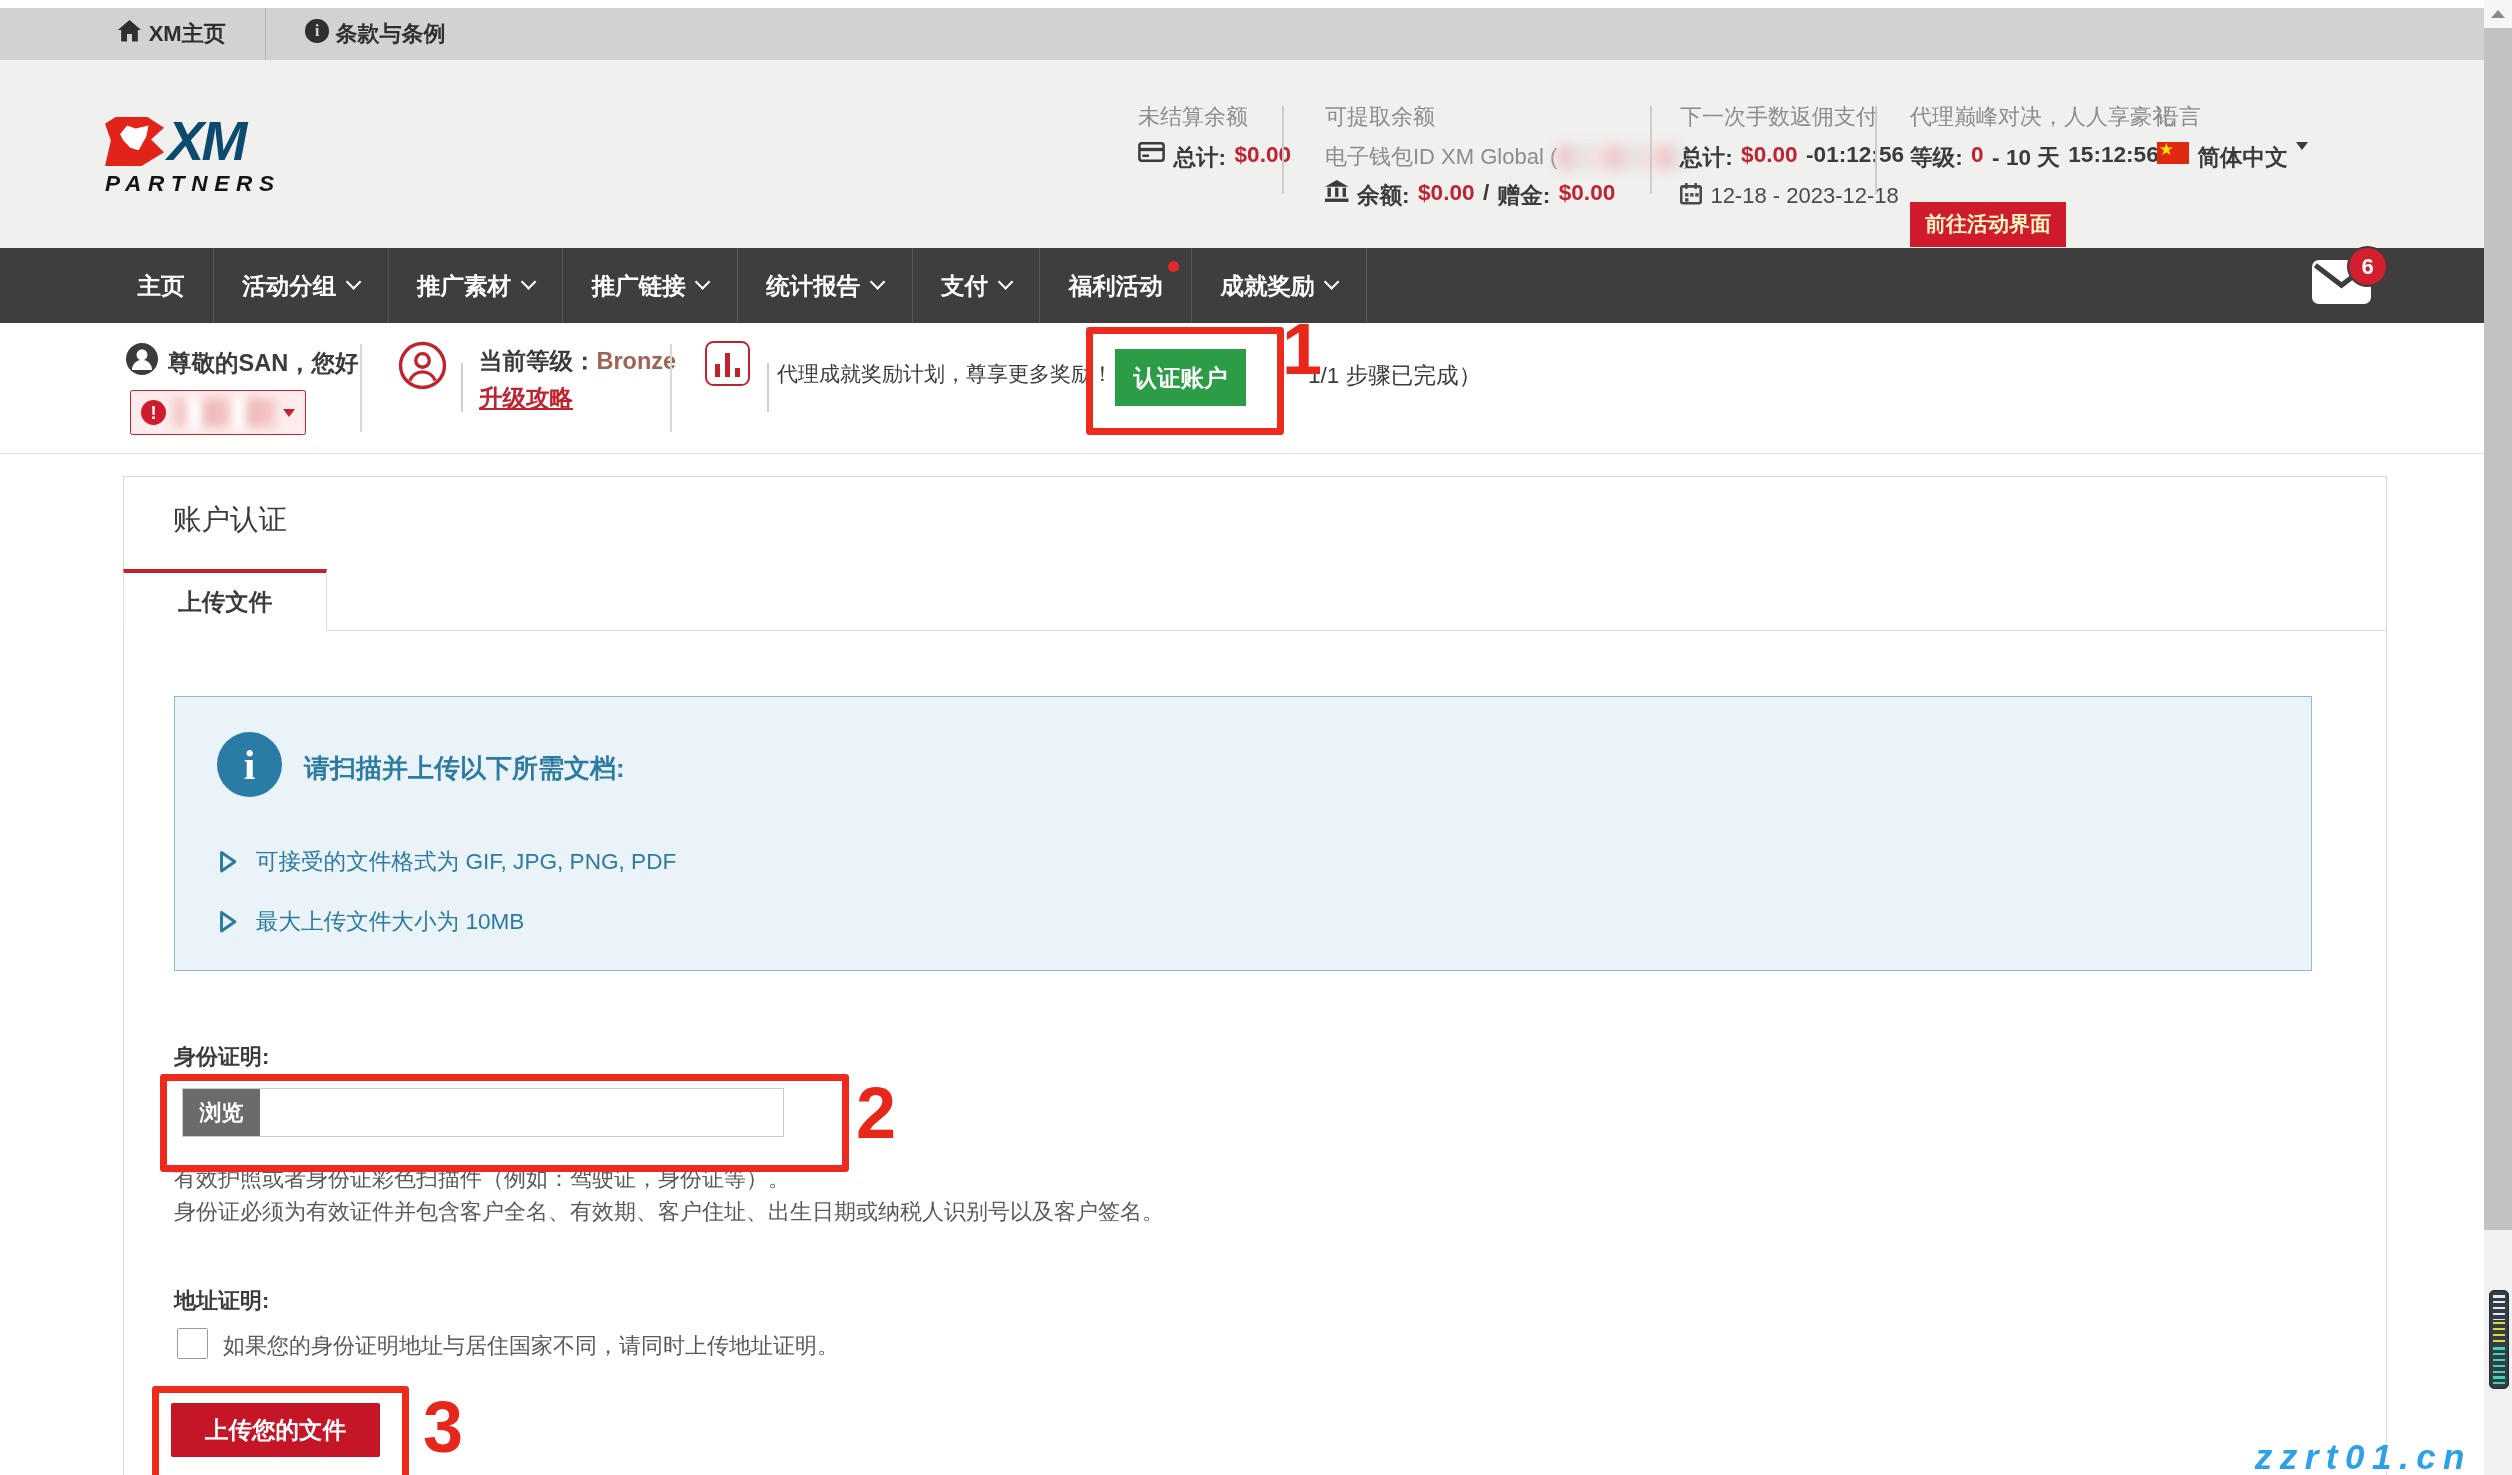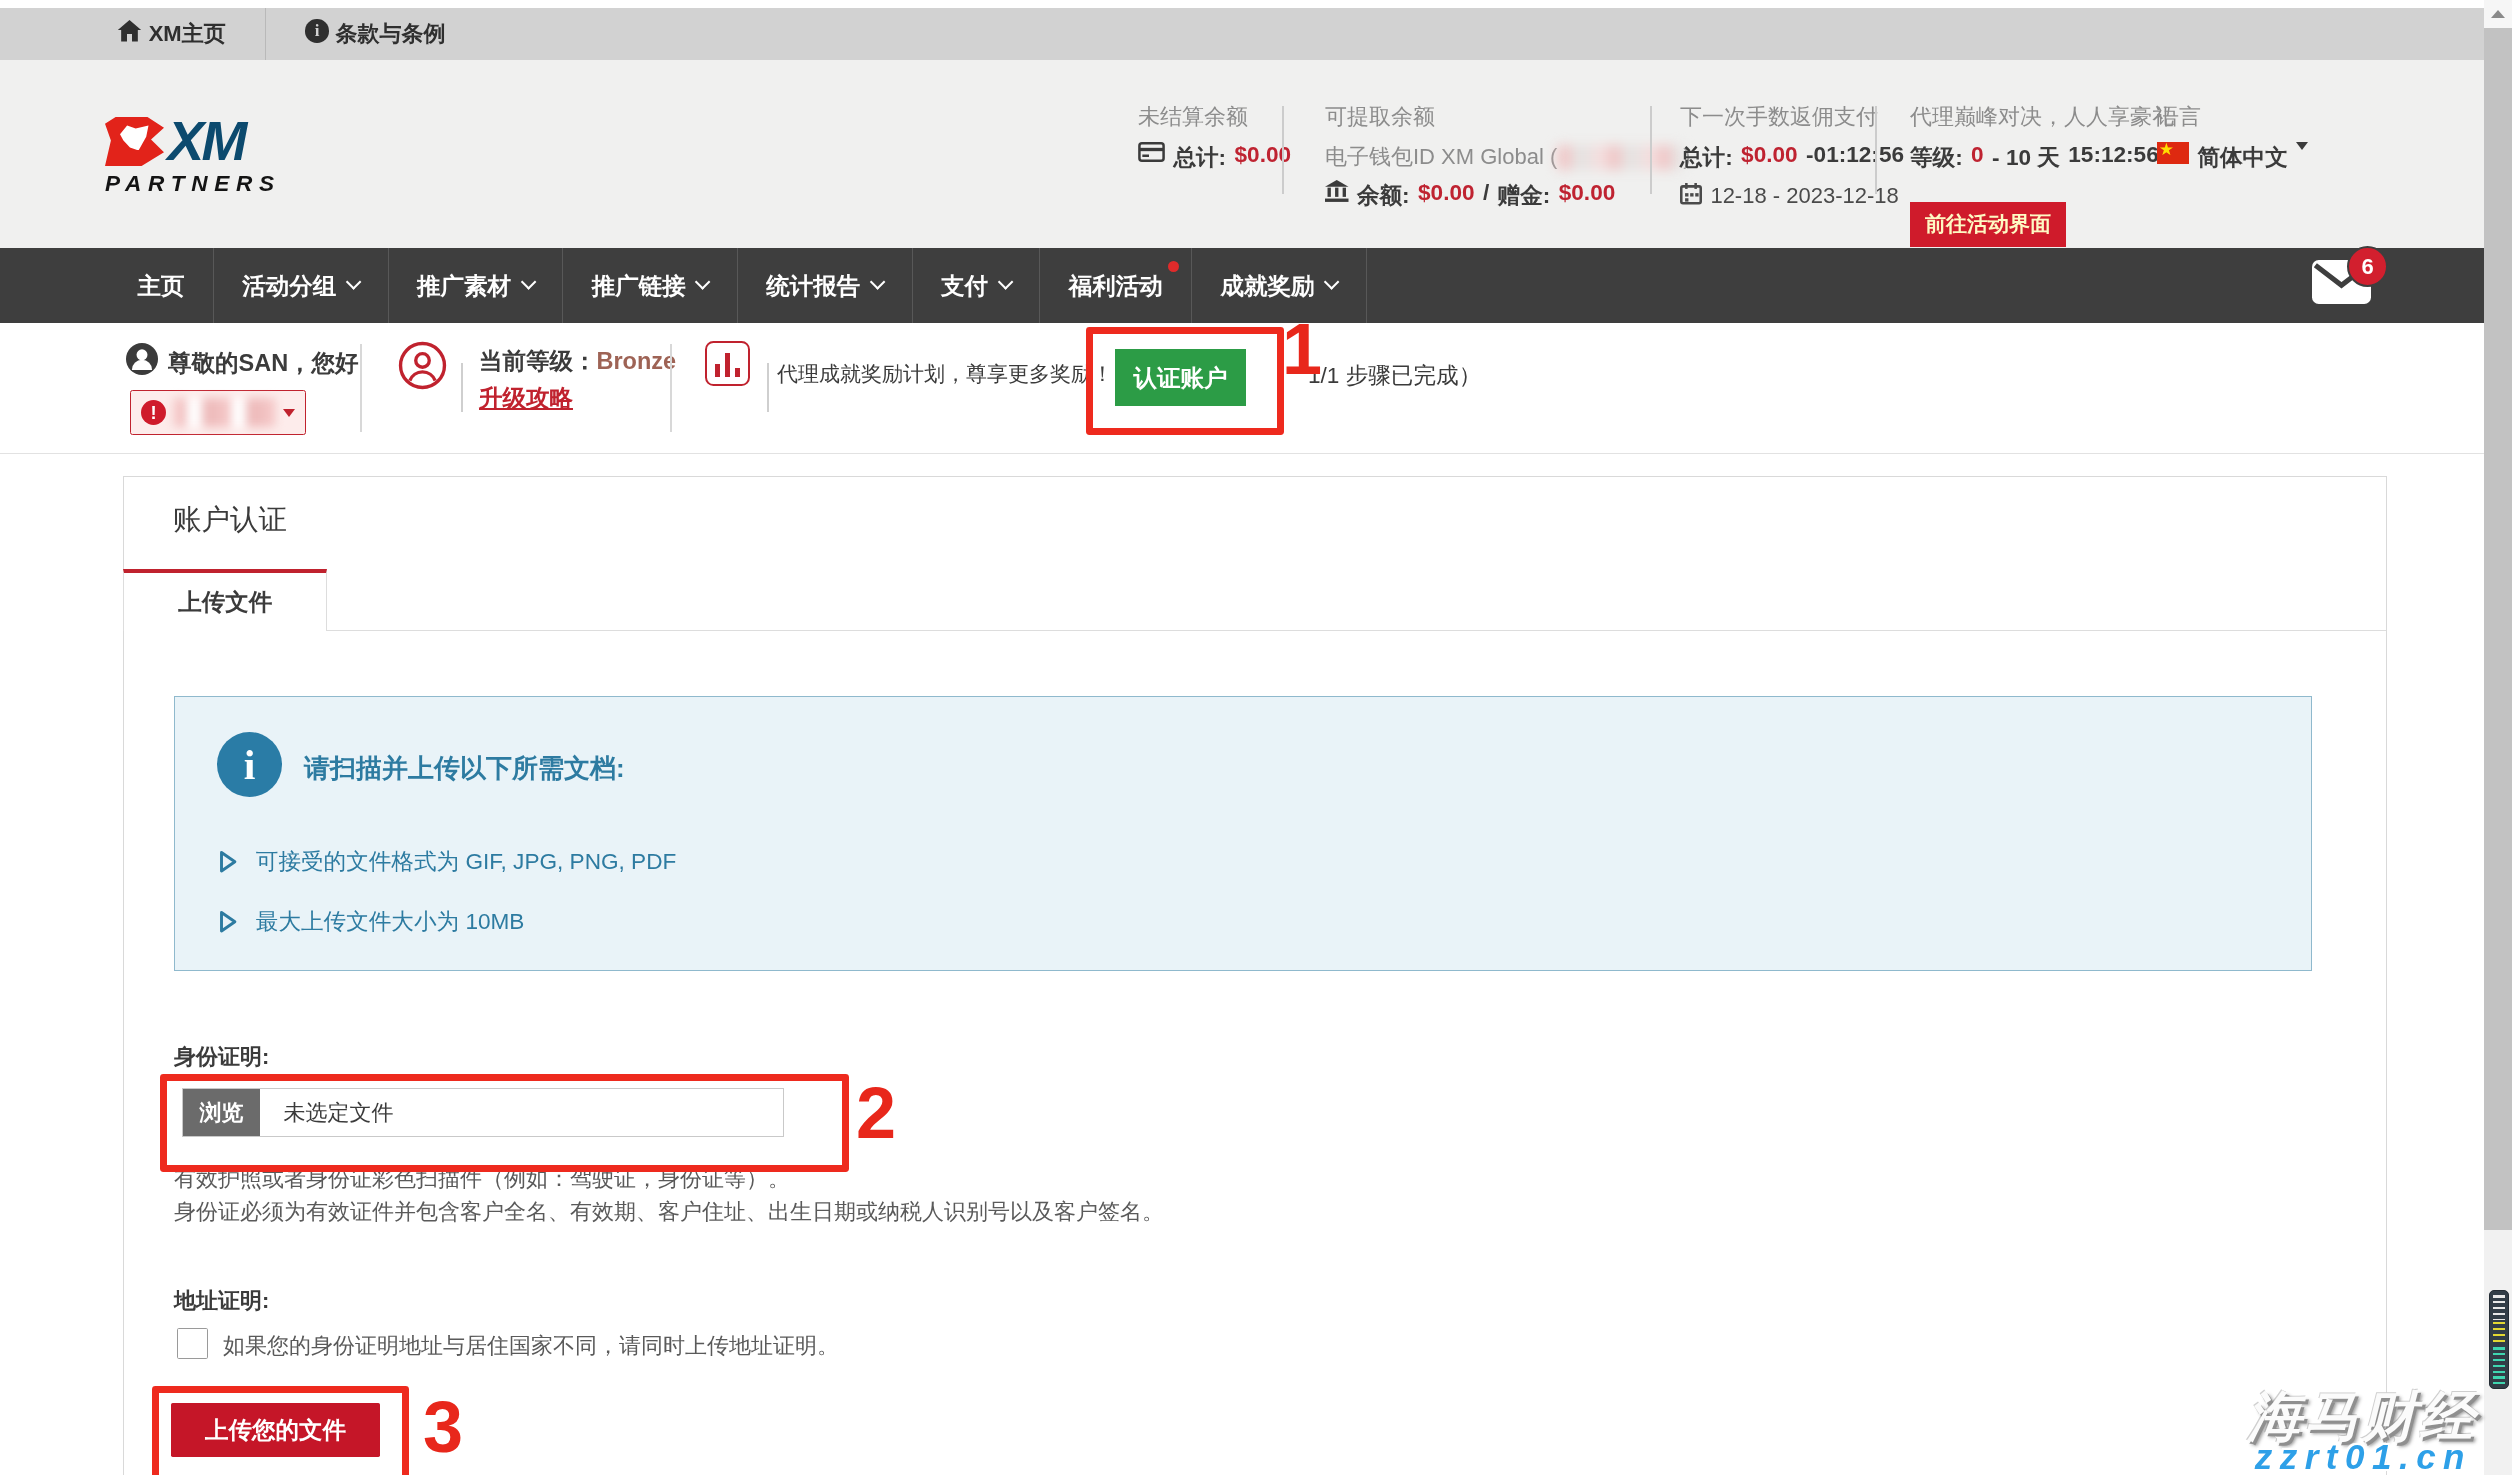--- a/index.html
+++ b/index.html
@@ -353,21 +353,20 @@
             <path d="M3 3 L19 14 L3 25 Z" fill="none" stroke="#2d7ba1" stroke-width="3.5" stroke-linejoin="round"></path>
           </svg>
         <span><span>最大上传文件大小为 </span><b>10MB</b></span>
       </div>
     </div>
 
     <div class="fieldlabel" style="top:565px;">身份证明:</div>
 
     <div class="filectl">
       <div class="browse">浏览</div>
-      <div class="filename">未选定文件</div>
     </div>
 
     <div class="desc" style="top:685px;">
       <div>有效护照或者身份证彩色扫描件（例如：驾驶证，身份证等）。</div>
       <div>身份证必须为有效证件并包含客户全名、有效期、客户住址、出生日期或纳税人识别号以及客户签名。</div>
     </div>
 
     <div class="fieldlabel" style="top:809px;">地址证明:</div>
     <div class="checkbox"></div>
     <div class="chk-label">如果您的身份证明地址与居住国家不同，请同时上传地址证明。</div>
@@ -377,21 +376,20 @@
 
   <div class="ann-box" style="left:1086px;top:327px;width:184px;height:94px;"></div>
   <div class="ann-num" style="left:1282px;top:313px;">1</div>
 
   <div class="ann-box" style="left:160px;top:1074px;width:675px;height:84px;"></div>
   <div class="ann-num" style="left:856px;top:1077px;">2</div>
 
   <div class="ann-box" style="left:152px;top:1386px;width:243px;height:84px;"></div>
   <div class="ann-num" style="left:423px;top:1391px;">3</div>
 
-  <div class="wm1">海马财经</div>
   <div class="wm2">zzrt01.cn</div>
 
   <div class="scrollbar">
     <div class="sb-up">
         <i></i>
       </div>
     <div class="sb-thumb"></div>
   </div>
 
   <div class="meter">

